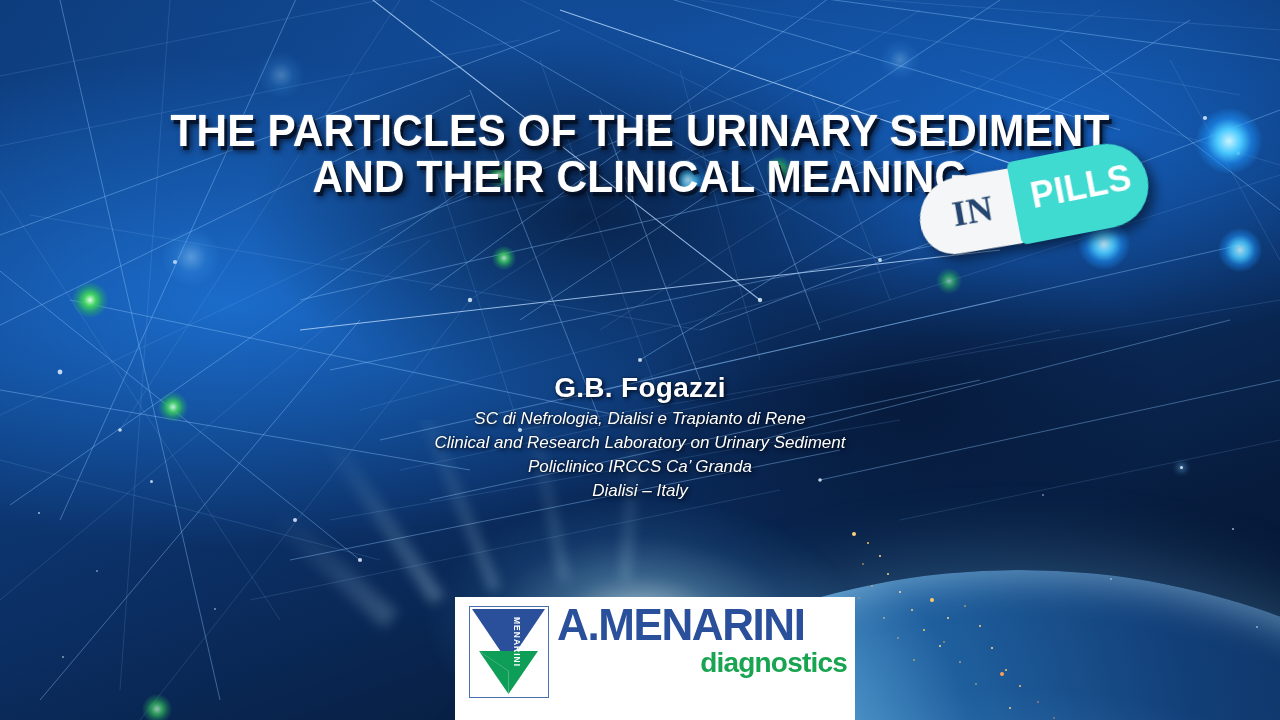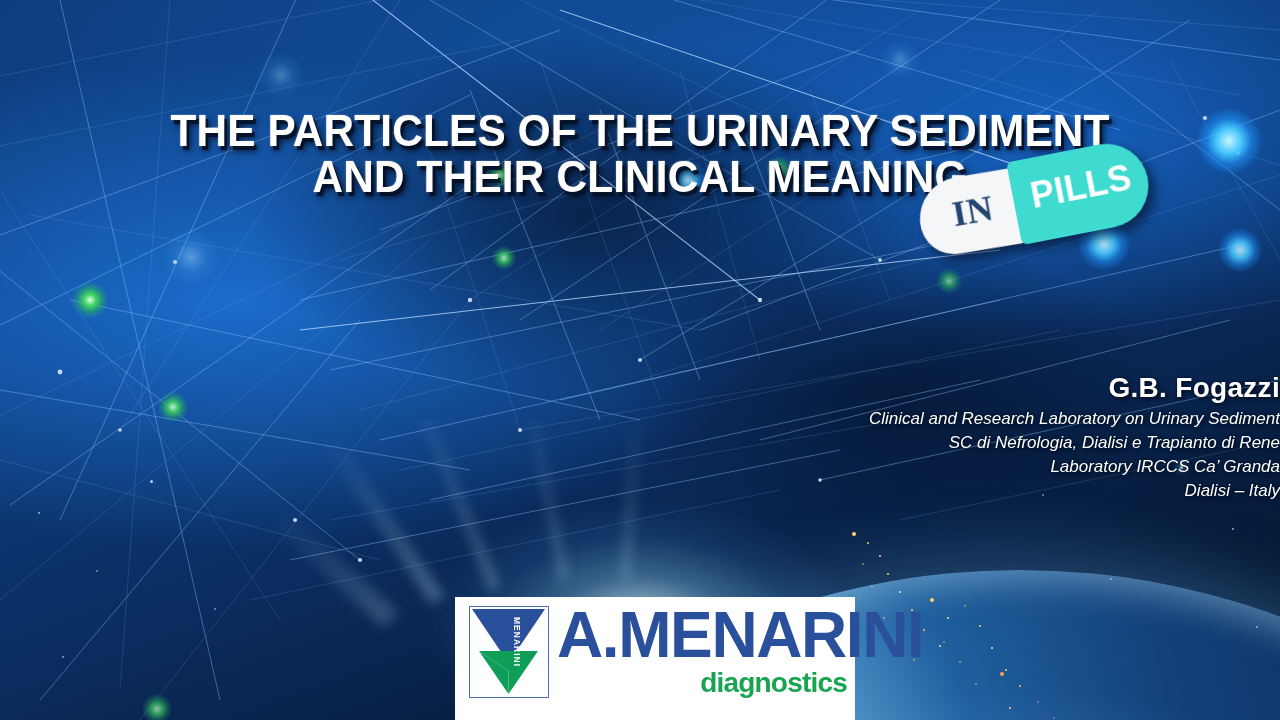--- a/index.html
+++ b/index.html
@@ -126,21 +126,21 @@
     position:absolute;left:102px;top:17px;width:126px;
     text-align:center;
     font-size:37px;font-weight:700;color:#ffffff;
     letter-spacing:.5px;
     transform:scaleX(.95);
   }
 
   
   #author{
     position:absolute;left:0;right:0;top:372px;
-    text-align:right;color:#ffffff;
+    text-align:center;color:#ffffff;
     text-shadow:2px 2px 4px rgba(2,12,30,.92), 0 0 2px rgba(0,0,0,.6);
   }
   #author-name{
     font-size:28px;font-weight:700;letter-spacing:.3px;margin-bottom:3px;
   }
   #author .aff{
     font-size:17px;font-style:italic;font-weight:400;line-height:1.42;
   }
 
   
@@ -151,21 +151,21 @@
   }
   #logo-mark{
     position:absolute;left:14px;top:9px;width:80px;height:92px;
     border:1.5px solid #4a6fae;background:#ffffff;
   }
   #logo-mark svg{display:block;}
   #logo-text{
     position:absolute;left:102px;top:6px;right:4px;
   }
   #logo-menarini{
-    font-size:64px;font-weight:700;color:#2a4f9b;
+    font-size:44px;font-weight:700;color:#2a4f9b;
     letter-spacing:-1.4px;line-height:1;
     transform:scaleX(1.0);
   }
   #logo-diagnostics{
     font-size:28px;font-weight:700;color:#18a451;
     letter-spacing:-.8px;line-height:1;text-align:right;
     margin-top:2px;padding-right:4px;
   }
 </style>
 </head>
@@ -315,23 +315,23 @@
 
   <div id="pill">
     <div id="pill-left"></div>
     <div id="pill-right"></div>
     <div id="pill-in">IN</div>
     <div id="pill-pills">PILLS</div>
   </div>
 
   <div id="author">
     <div id="author-name">G.B. Fogazzi</div>
+    <div class="aff">SC di Nefrologia, Dialisi e Trapianto di Rene</div>
     <div class="aff">Clinical and Research Laboratory on Urinary Sediment</div>
-    <div class="aff">SC di Nefrologia, Dialisi e Trapianto di Rene</div>
-    <div class="aff">Laboratory IRCCS Ca’ Granda</div>
+    <div class="aff">Policlinico IRCCS Ca’ Granda</div>
     <div class="aff">Dialisi – Italy</div>
   </div>
 
   <div id="logo">
     <div id="logo-mark">
       <svg width="77" height="89" viewBox="0 0 77 89">
         <polygon points="2,2 75,2 38.5,56" fill="#2a4f9b"></polygon>
         <polygon points="9,44 68,44 38.5,87 38.5,64" fill="#0f9e58"></polygon>
         <polygon points="9,44 38.5,87 38.5,64" fill="#0f9e58"></polygon>
         <text x="44" y="10" fill="#ffffff" font-family="Liberation Sans, sans-serif" font-size="8.5" font-weight="700" letter-spacing="1" transform="rotate(90 44 10)">MENARINI</text>

